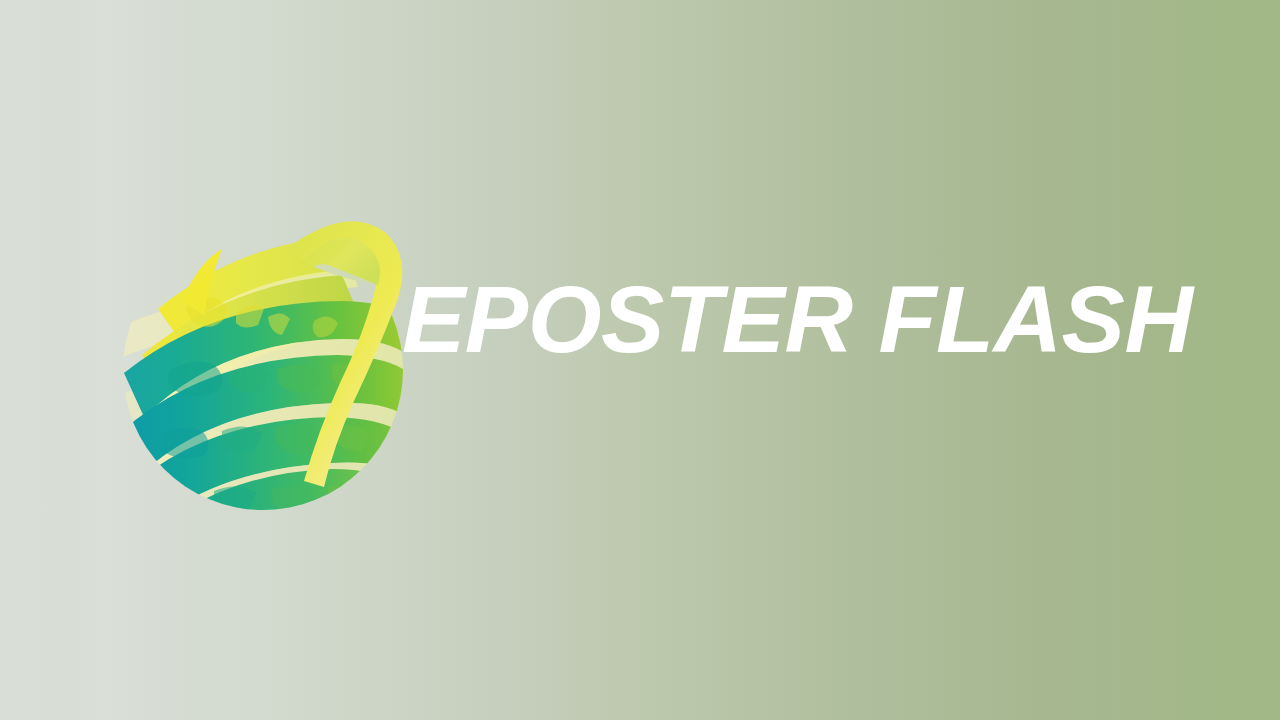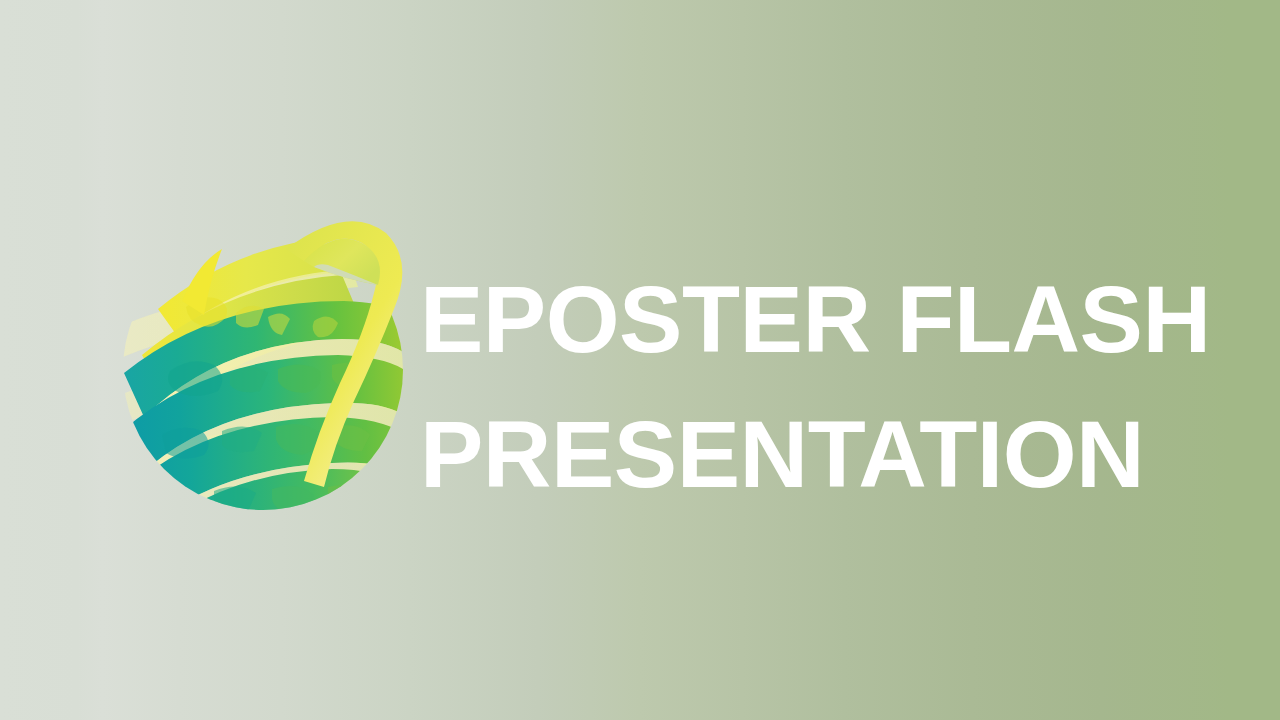--- a/index.html
+++ b/index.html
@@ -39,23 +39,24 @@
     left: 118px;
     top: 205px;
     width: 290px;
     height: 310px;
   }
   #logo-wrap svg { display: block; width: 100%; height: 100%; }
 
   
   #heading {
     position: absolute;
-    left: 420px;
+    left: 402px;
     top: 252px;
     width: 800px;
+    font-style: italic;
   }
   .head-line {
     color: #ffffff;
     font-size: 95px;
     line-height: 135px;
     font-weight: 700;
     letter-spacing: -0.5px;
     white-space: nowrap;
     -webkit-font-smoothing: antialiased;
   }
@@ -231,16 +232,15 @@
 
         <path d="M 64 96
                  Q 80 58 104 44
                  Q 92 74 86 110 Z" fill="#f2e933"></path>
       </g>
     </svg>
   </div>
 
   <div id="heading">
     <div class="head-line">EPOSTER FLASH</div>
-    <div class="head-line">PRESENTATION</div>
   </div>
 
 </div>
 
 </body></html>

